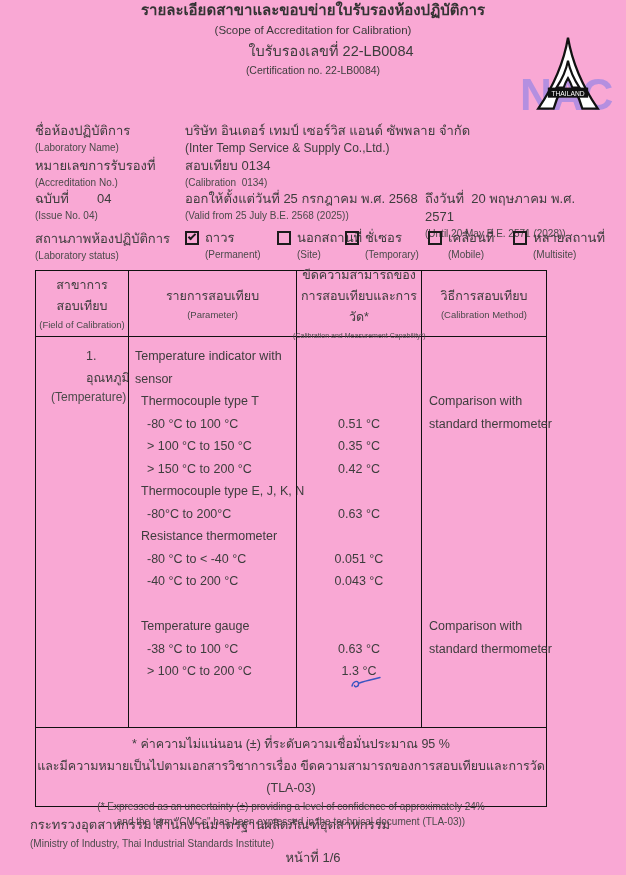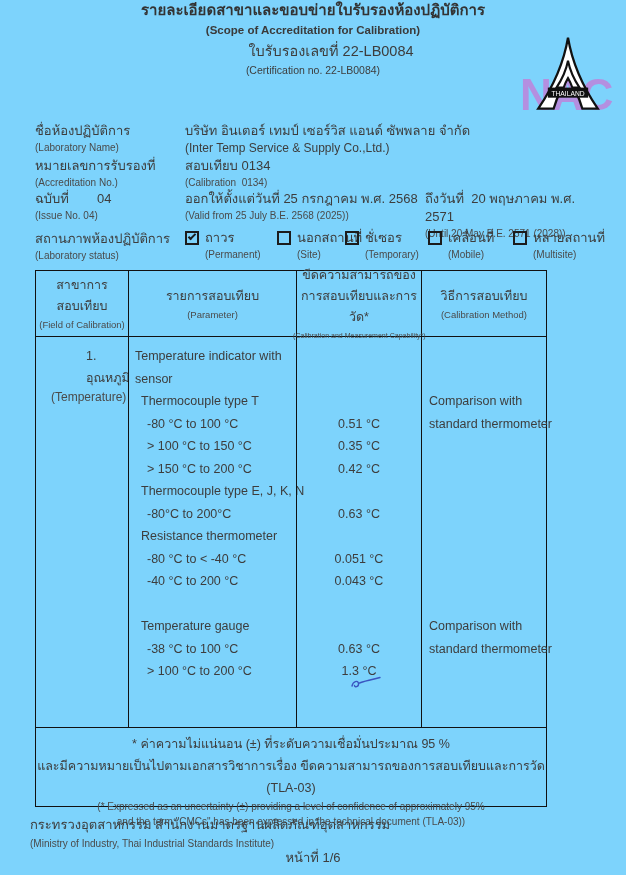--- a/index.html
+++ b/index.html
@@ -1,25 +1,25 @@
 <!DOCTYPE html>
 <html><head>
 <meta charset="utf-8">
 <style>
   * { margin:0; padding:0; box-sizing:border-box; }
   html,body { background:#ffffff; }
   .page {
-    position:relative; width:626px; height:875px; background:#7dd3fc;
+    position:relative; width:626px; height:875px; background:#f9a8d4;
     font-family:"Liberation Sans","DejaVu Sans",sans-serif;
     color:#3d3d3d; overflow:hidden;
   }
   
   .title-block { position:absolute; left:0; top:48; width:626px; text-align:center; }
   .title-th { font-size:15px; font-weight:bold; color:#333; line-height:20px; }
-  .title-en { font-size:11.5px; font-weight:bold; color:#3a3a3a; line-height:17px; margin-top:2px; }
+  .title-en { font-size:11.5px; font-weight:normal; color:#3a3a3a; line-height:17px; margin-top:2px; }
   .cert-th  { font-size:14.5px; line-height:20px; margin-top:2px;padding-left:36px; }
   .cert-en  { font-size:10.5px; line-height:15px; margin-top:2px; }
   
   .logo { position:absolute; left:520; top:34; left:520px; top:34px; width:96px; height:88px; }
   
   .info-row { position:absolute; left:35px; width:560px; display:flex; }
   .lbl-col { width:150px; flex:0 0 150px; }
   .lbl-th { font-size:13px; line-height:18px; white-space:pre-wrap; }
   .lbl-en { font-size:10px; line-height:15px; color:#4a4a4a; white-space:pre-wrap; }
   .val-th { font-size:13px; line-height:18px; white-space:pre-wrap; }
@@ -258,21 +258,21 @@
         <div class="line"></div>
         <div class="line">Comparison with</div>
         <div class="line">standard thermometer</div>
         <div class="line"></div>
       </div>
     </div>
 
     <div class="footnote">
       <div class="fn-th">* ค่าความไม่แน่นอน (±) ที่ระดับความเชื่อมั่นประมาณ 95 %</div>
       <div class="fn-th">และมีความหมายเป็นไปตามเอกสารวิชาการเรื่อง ขีดความสามารถของการสอบเทียบและการวัด (TLA-03)</div>
-      <div class="fn-en">(* Expressed as an uncertainty (±) providing a level of confidence of approximately 95%</div>
+      <div class="fn-en">(* Expressed as an uncertainty (±) providing a level of confidence of approximately 24%</div>
       <div class="fn-en">and the term "CMCs" has been expressed in the technical document (TLA-03))</div>
     </div>
   </div>
 
   <div class="ministry">
     <div class="ministry-th">กระทรวงอุตสาหกรรม  สำนักงานมาตรฐานผลิตภัณฑ์อุตสาหกรรม</div>
     <div class="ministry-en">(Ministry of Industry, Thai Industrial Standards Institute)</div>
   </div>
   <div class="page-no">หน้าที่ 1/6</div>
 

